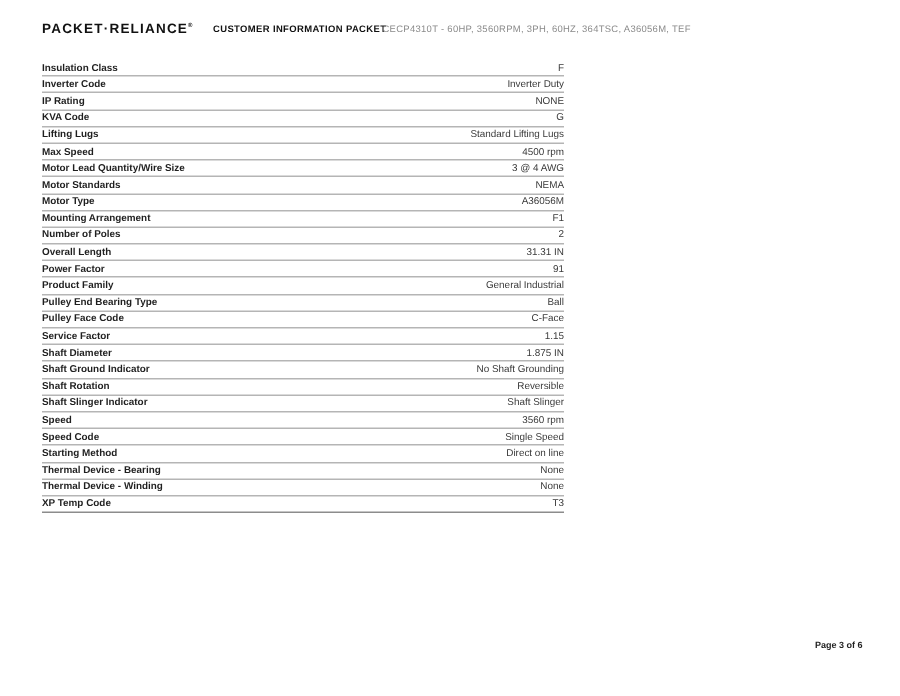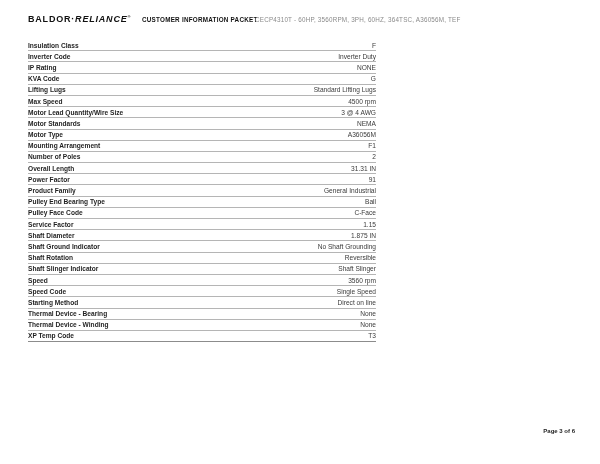--- a/index.html
+++ b/index.html
@@ -27,21 +27,21 @@
   .brand{
     position:absolute;
     left:28px;
     top:14px;
     font-size:9px;
     font-weight:700;
     letter-spacing:0.8px;
     color:#111;
     white-space:nowrap;
   }
-  .brand .reliance{font-style:italic;}
+  .brand .reliance{}
   .brand .tm{
     font-size:4px;
     vertical-align:super;
     letter-spacing:0;
   }
   .doc-title{
     position:absolute;
     left:142px;
     top:16px;
     font-size:6.3px;
@@ -101,21 +101,21 @@
     color:var(--footer-text);
     white-space:nowrap;
   }
 </style>
 </head>
 <body>
 
 <div class="page">
 
   <div class="brand">
-    <span>BALDOR</span><span>·</span><span class="reliance">RELIANCE</span><span class="tm">®</span>
+    <span>PACKET</span><span>·</span><span class="reliance">RELIANCE</span><span class="tm">®</span>
   </div>
 
   <div class="doc-title">CUSTOMER INFORMATION PACKET</div>
 
   <div class="product-line">CECP4310T - 60HP, 3560RPM, 3PH, 60HZ, 364TSC, A36056M, TEF</div>
 
   <div class="spec-table">
     <div class="spec-row">
       <span class="spec-label">Insulation Class</span>
       <span class="spec-value">F</span>

